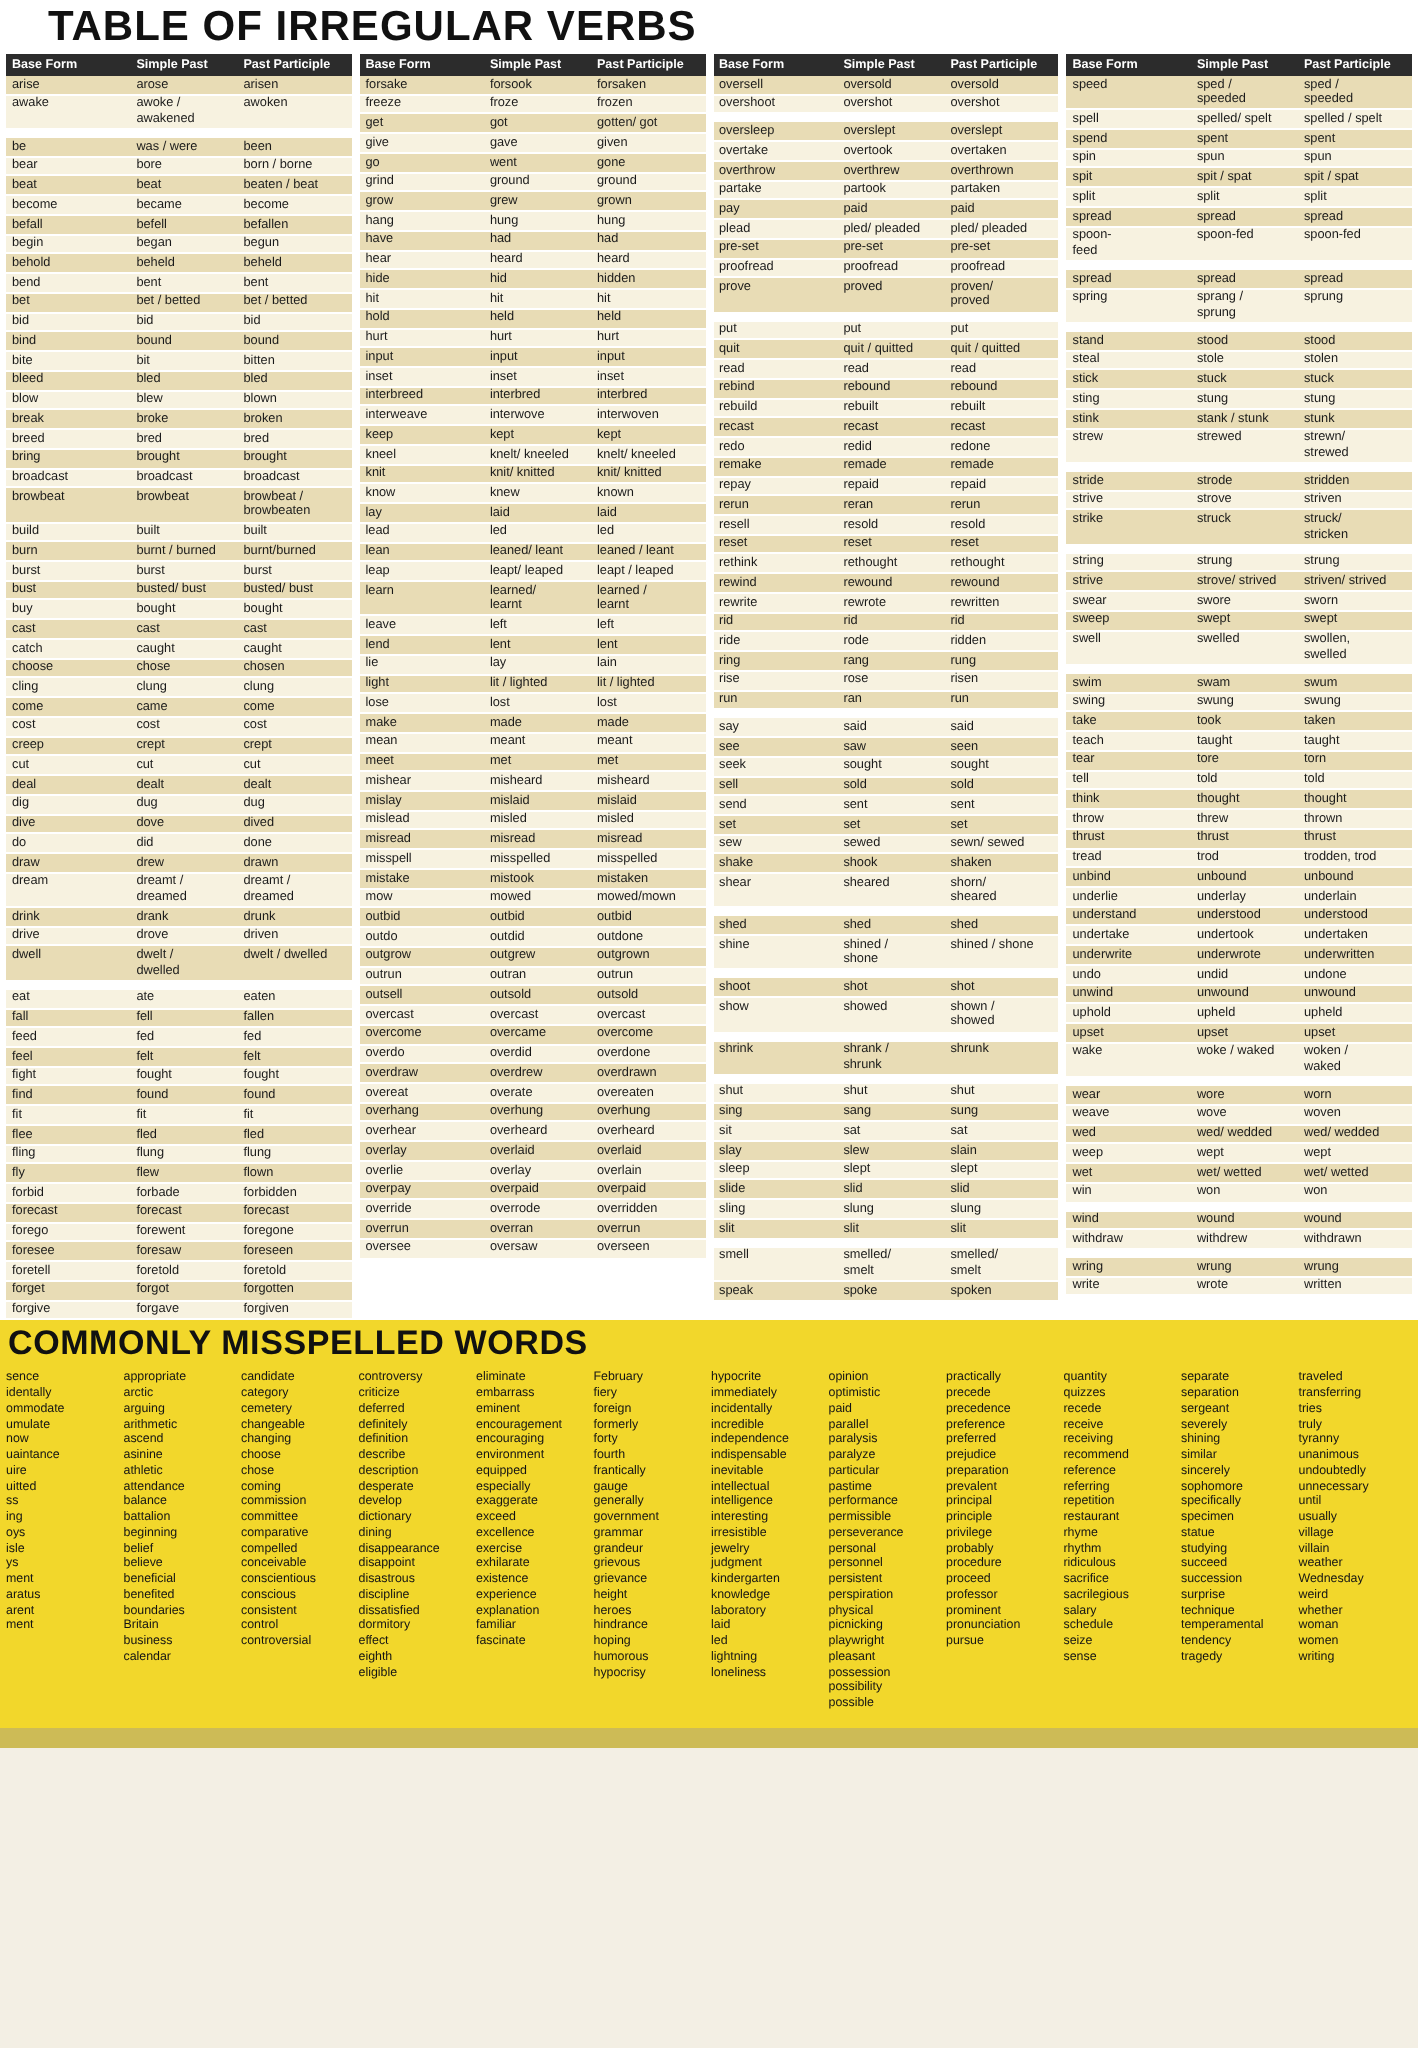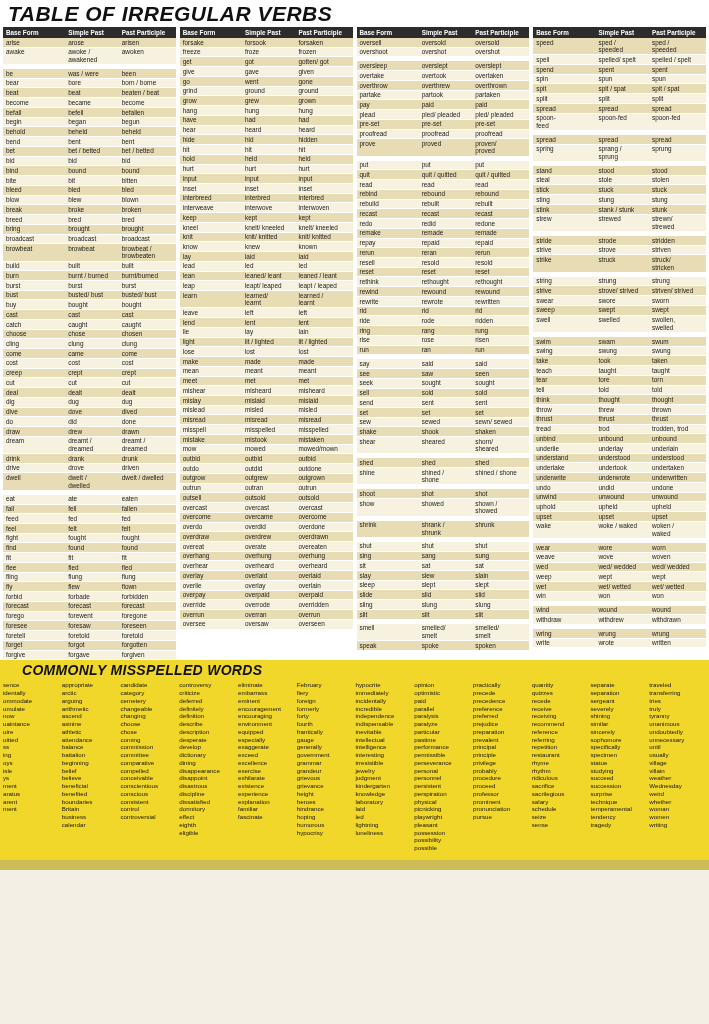--- a/index.html
+++ b/index.html
@@ -12,23 +12,22 @@
   #page {
     width: 709px;
     min-height: 1024px;
     position: relative;
     background: #f3efe4;
     overflow: hidden;
   }
 
   
   .title-bar {
-    padding: 2px 6px 1px 8px;
+    padding: 2px 6px 1px 24px;
     background: #ffffff;
-    font-style: italic;
   }
   .title-bar h1 {
     margin: 0;
     font-size: 21px;
     font-weight: bold;
     letter-spacing: 0.5px;
     color: #111;
     font-family: "Liberation Sans", sans-serif;
   }
 
@@ -64,28 +63,27 @@
     border-bottom: 0.4px solid #ffffff;
   }
   .vrow > div { padding: 0.6px 1px 0.6px 3px; overflow: visible; white-space: pre-line; }
   .vrow.tan { background: #e8dcb5; }
   .vrow.lite { background: #f7f2e0; }
   .vrow.gap { height: 4px; background: #ffffff; border: none; }
 
   
   .mis-title {
     background: #f2d72b;
-    padding: 2px 4px 1px 22px;
-    font-size: 14px;
+    padding: 2px 4px 1px 4px;
+    font-size: 17px;
     font-weight: bold;
     letter-spacing: 0.3px;
     color: #111;
     overflow: hidden;
     white-space: nowrap;
-    font-style: italic;
   }
   .mis-body {
     background: #f2d72b;
     display: flex;
     gap: 2px;
     padding: 2px 3px 8px 3px;
   }
   .mis-col {
     flex: 1 1 0;
     min-width: 0;

